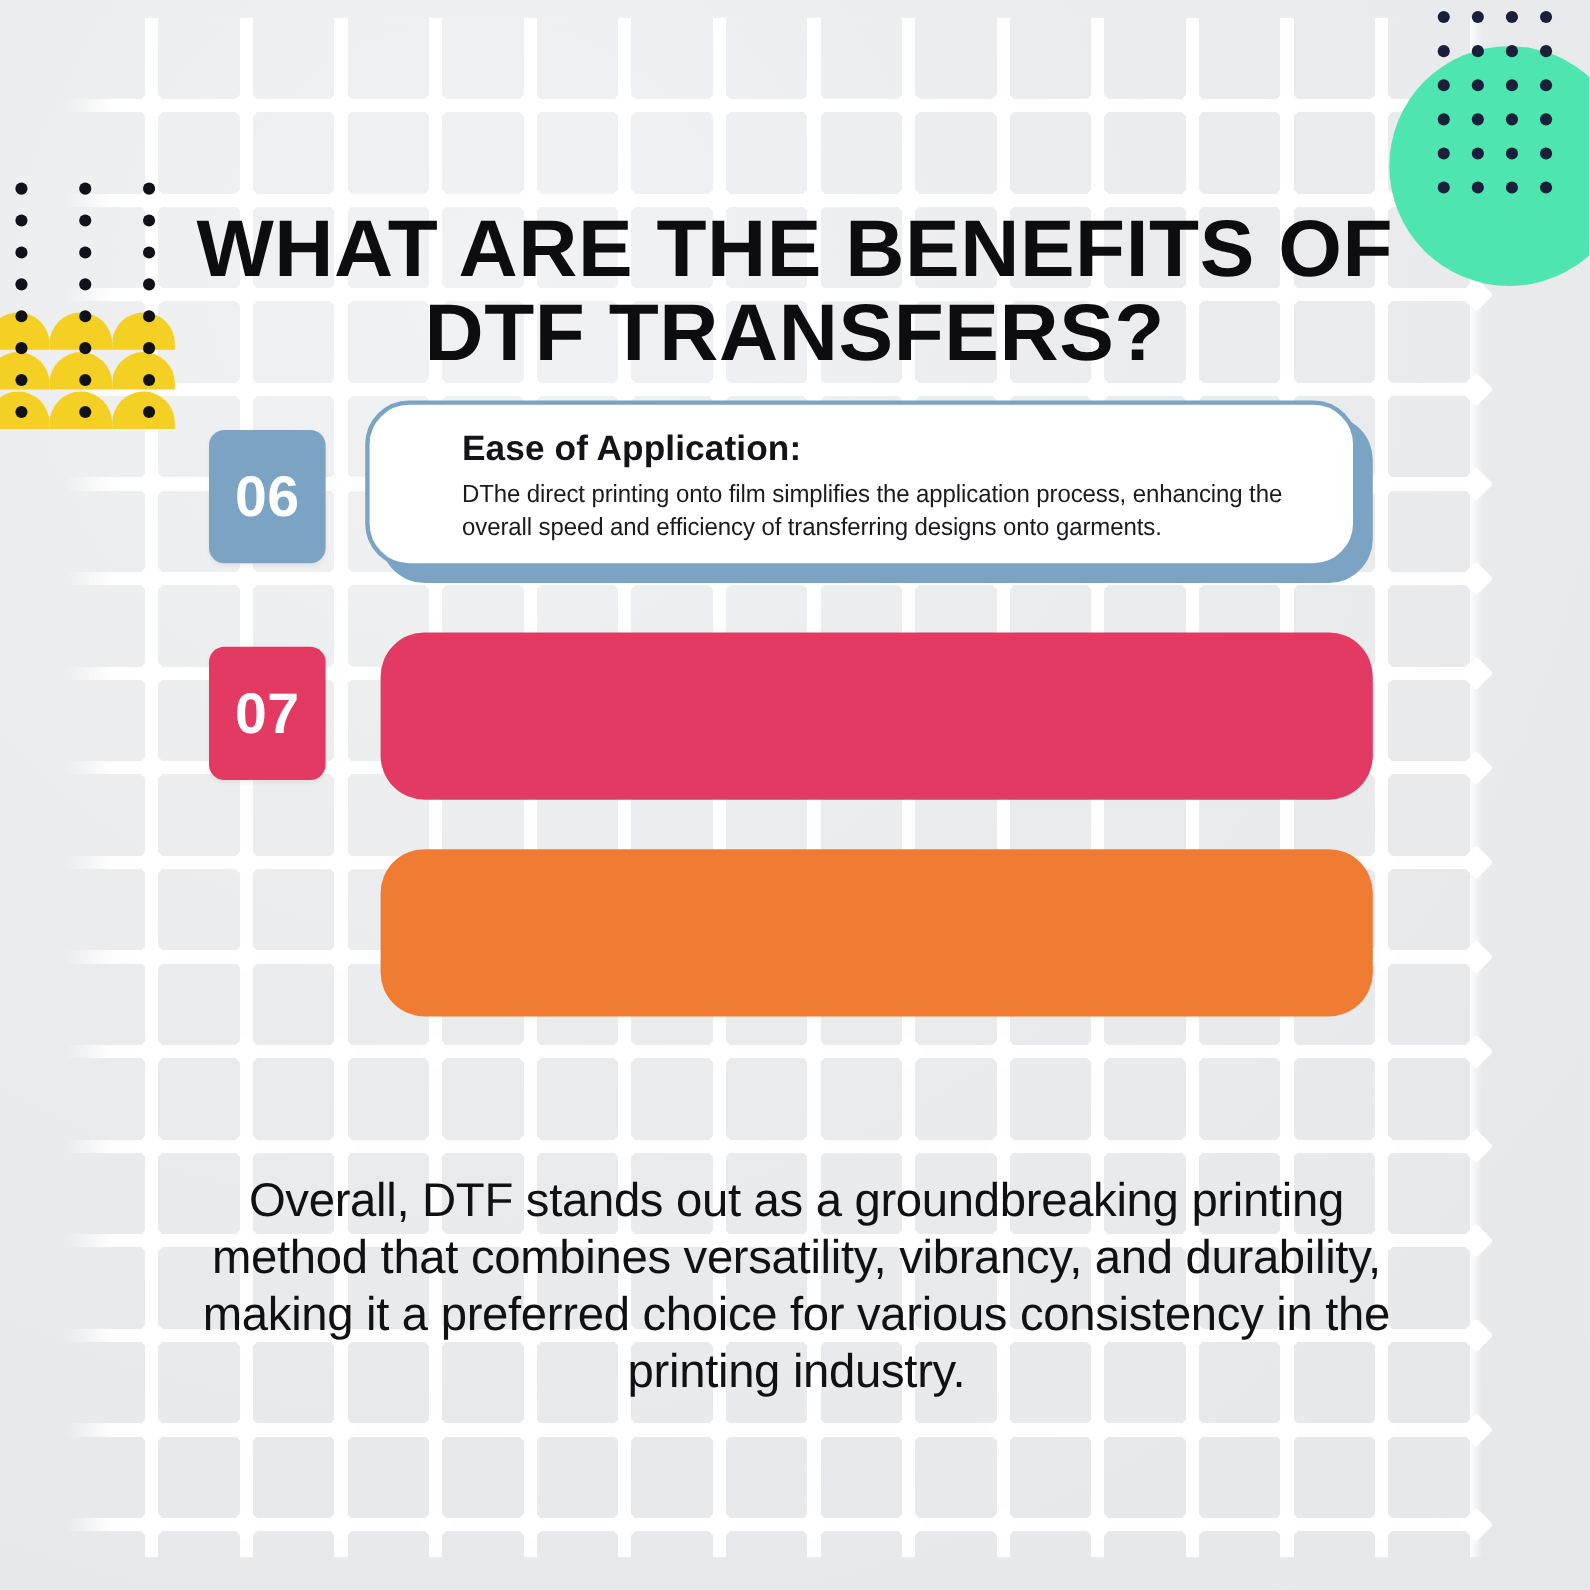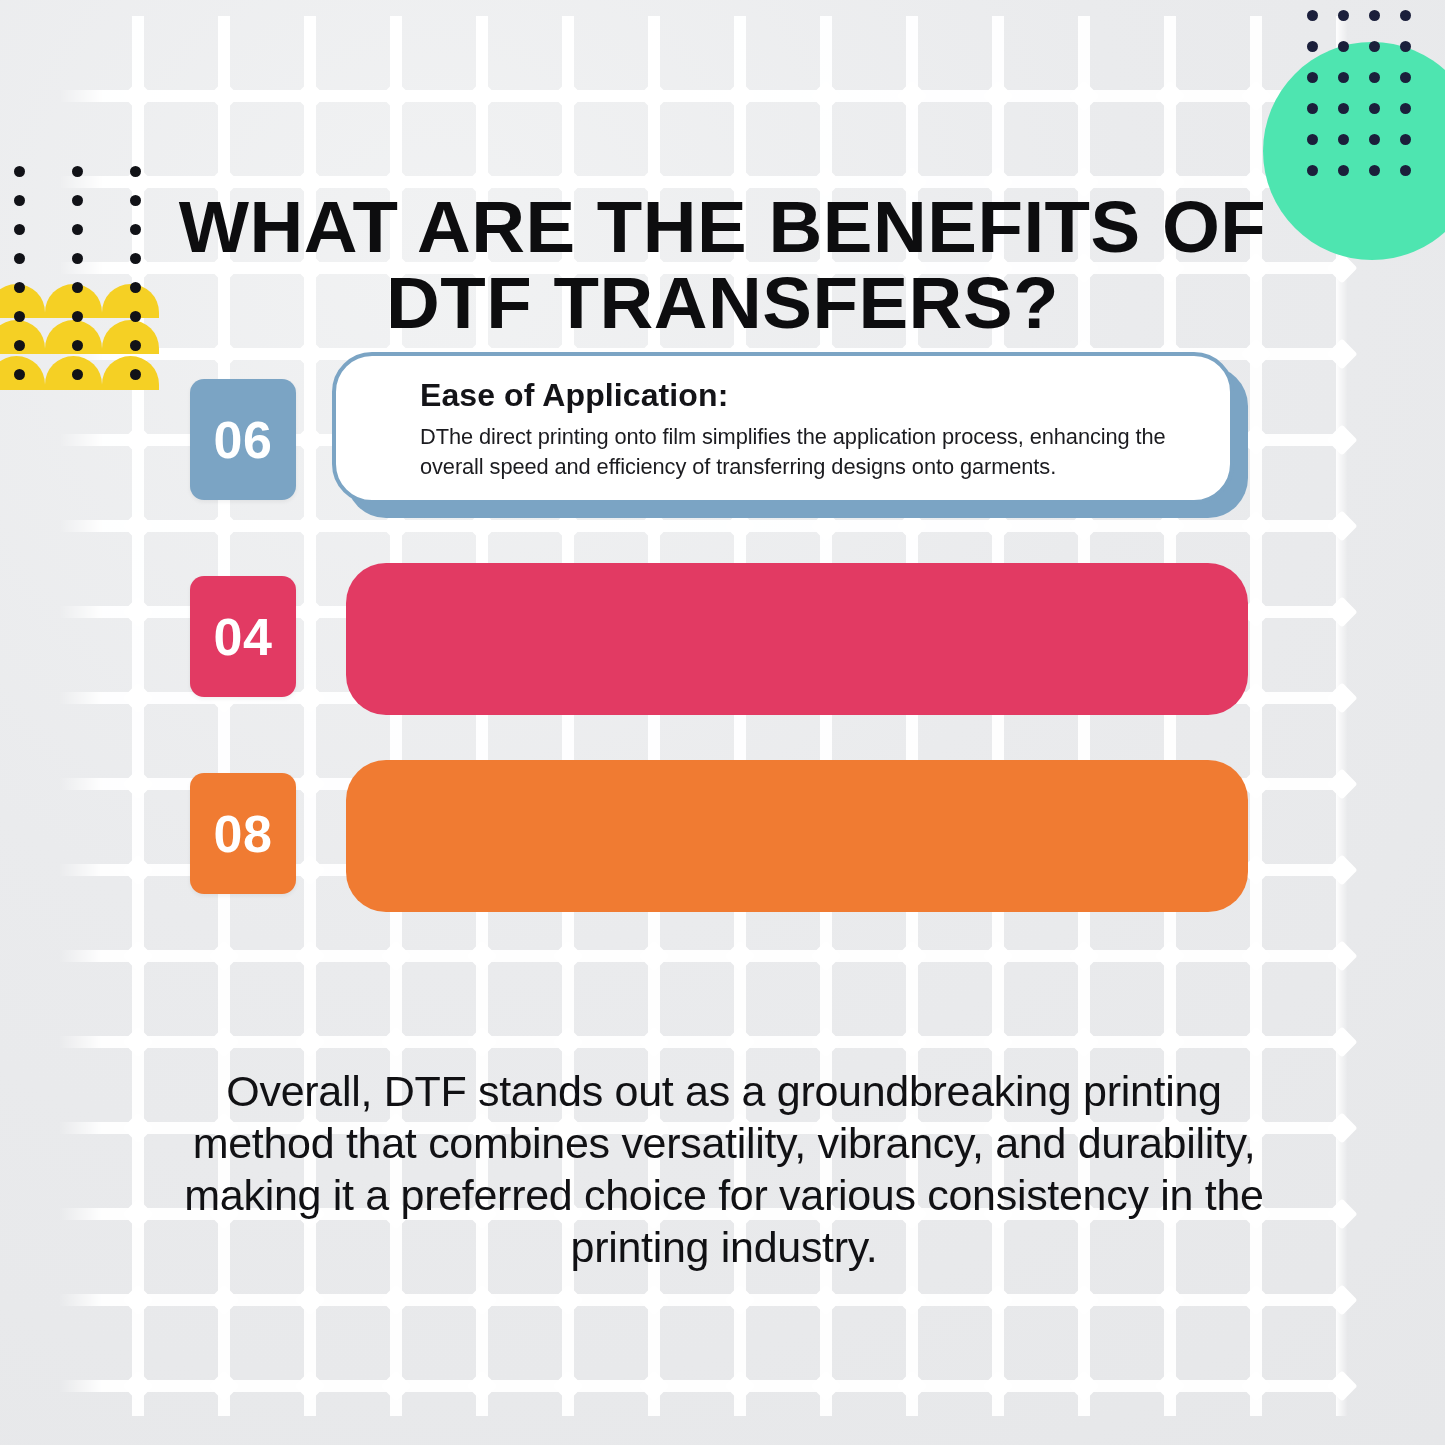--- a/index.html
+++ b/index.html
@@ -159,21 +159,21 @@
   }
   .card-shadow{
     position:absolute;
     left:346px; top:14px;
     width:902px;
     height:152px;
     border-radius:40px;
     background:#7ba4c4;
     z-index:-1;
   }
-  .card-wrap{position:absolute;left:0;top:4px;width:1342px;height:175px;}
+  .card-wrap{position:absolute;left:0;top:16px;width:1342px;height:175px;}
 
   .card-title{
     font-family:"Liberation Sans", sans-serif;
     font-weight:700;
     font-size:32px;
     line-height:34px;
     color:#141418;
     letter-spacing:0.1px;
     margin:0 0 10px 0;
   }
@@ -539,29 +539,26 @@
         <p class="card-title">Ease of Application:</p>
         <p class="card-body">DThe direct printing onto film simplifies the application process, enhancing the overall speed and efficiency of transferring designs onto garments.</p>
       </div>
     </div>
   </div>
 
   <div class="card-row" id="row-07">
     <div class="card-wrap">
       <div class="card-shadow" style="background: rgb(226, 58, 99);"></div>
       <div class="badge" style="background: rgb(226, 58, 99);">
-        <span>04</span>
+        <span>07</span>
       </div>
     </div>
   </div>
 
   <div class="card-row" id="row-08">
     <div class="card-wrap">
       <div class="card-shadow" style="background: rgb(240, 123, 50);"></div>
-      <div class="badge" style="background: rgb(240, 123, 50);">
-        <span>08</span>
-      </div>
     </div>
   </div>
 
   <p class="conclusion">Overall, DTF stands out as a groundbreaking printing method that combines versatility, vibrancy, and durability, making it a preferred choice for various consistency in the printing industry.</p>
 
 </div>
 
 </body></html>

